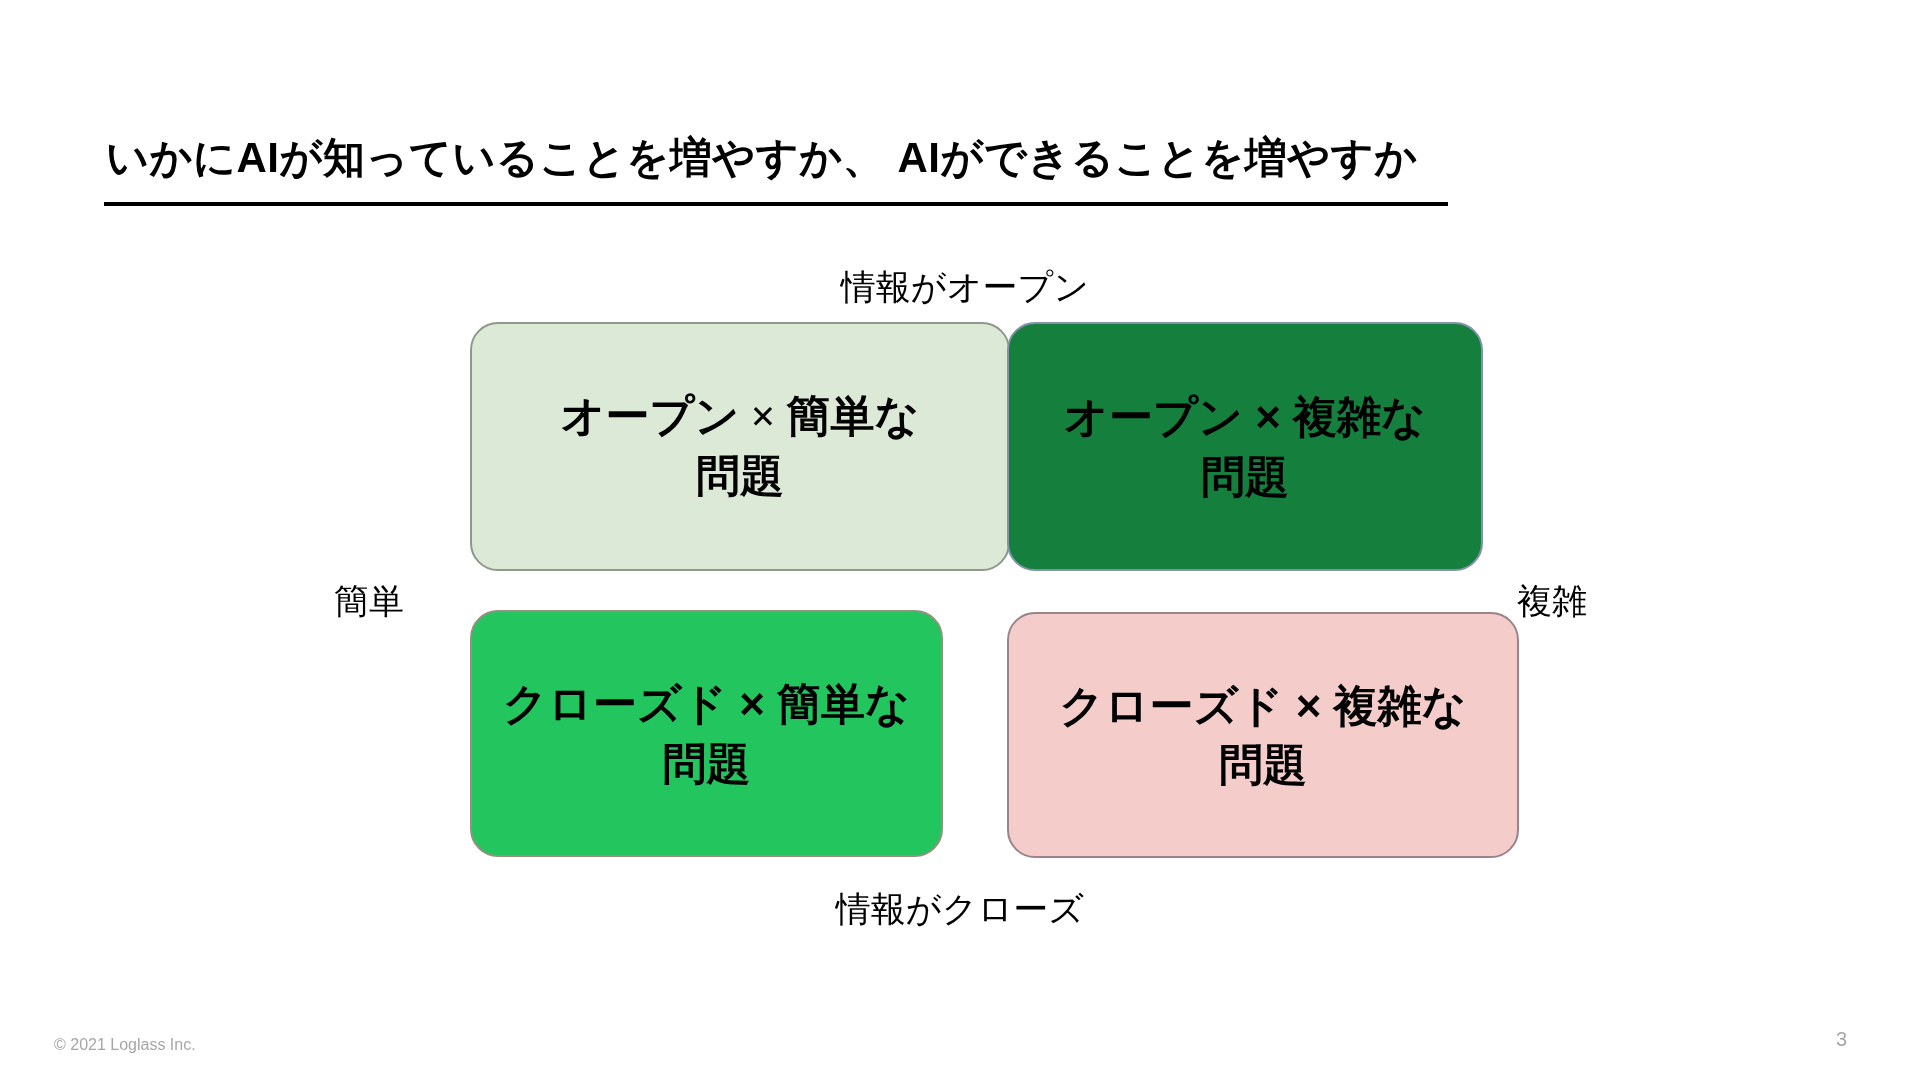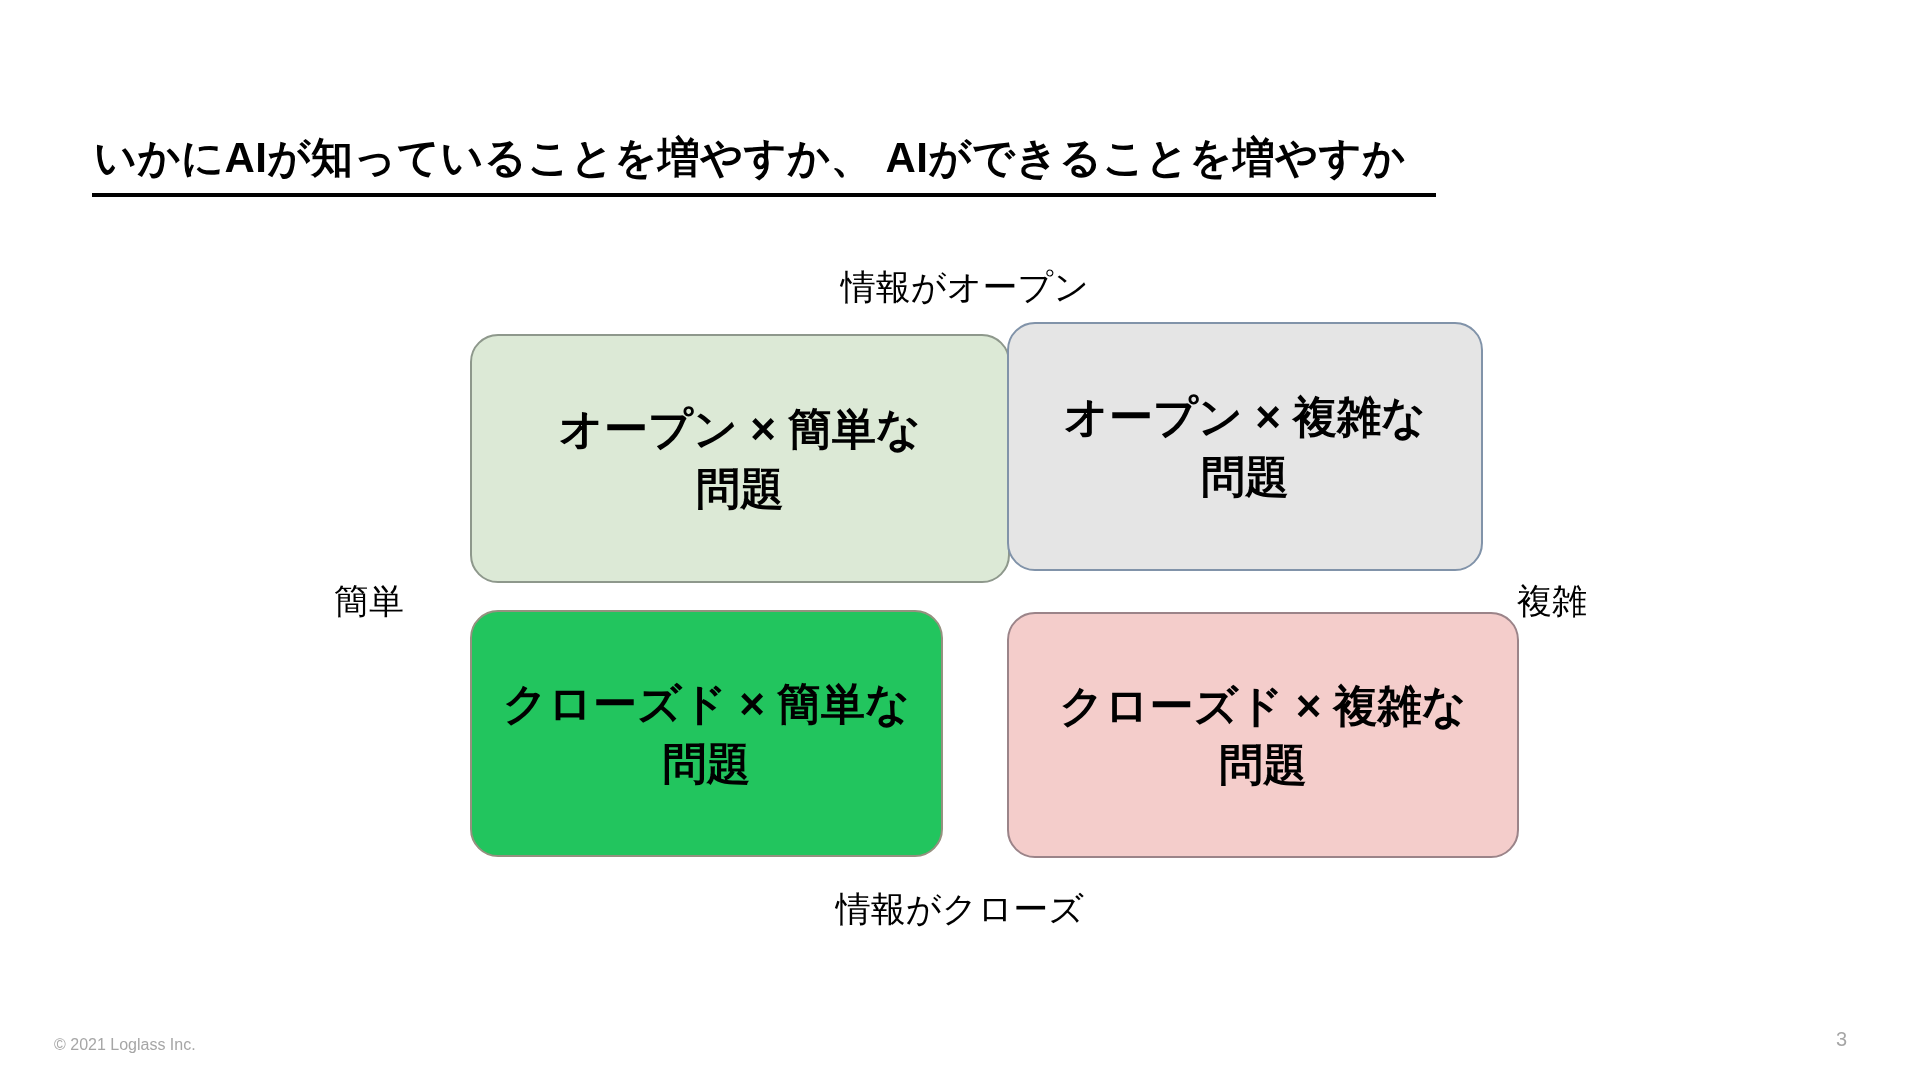--- a/index.html
+++ b/index.html
@@ -13,28 +13,28 @@
     height: 1080px;
     background: #ffffff;
     overflow: hidden;
     font-family: "Liberation Sans", "DejaVu Sans", sans-serif;
     color: #000000;
   }
 
   
   .slide-title {
     position: absolute;
-    left: 92px;
+    left: 104px;
     top: 130px;
     font-size: 42px;
     font-weight: bold;
     color: #000000;
     letter-spacing: 0.5px;
     border-bottom: 4px solid #000000;
-    padding: 0 30px 7px 2px;
+    padding: 0 30px 16px 2px;
     white-space: nowrap;
   }
 
   
   .logo {
     position: absolute;
     left: 1650px;
     top: 8px;
     display: flex;
     align-items: center;
@@ -70,21 +70,21 @@
     text-align: center;
     box-sizing: border-box;
   }
   .quadrant-label {
     font-size: 44px;
     font-weight: bold;
     line-height: 1.35;
     color: #000000;
     white-space: pre-line;
   }
-  .q-top-left     { left: 470px;  top: 334px; width: 540px; height: 249px; }
+  .q-top-left     { left: 470px;  top: 322px; width: 540px; height: 249px; font-family: Liberation Serif, serif; }
   .q-top-right    { left: 1007px; top: 322px; width: 476px; height: 249px; }
   .q-bottom-left  { left: 470px;  top: 610px; width: 473px; height: 247px; }
   .q-bottom-right { left: 1007px; top: 612px; width: 512px; height: 246px; }
 
   
   .footer-copyright {
     position: absolute;
     left: 54px;
     top: 1036px;
     font-size: 16px;
@@ -109,21 +109,21 @@
   <div class="axis-label axis-bottom">情報がクローズ</div>
   <div class="axis-label axis-top">情報がオープン</div>
   <div class="axis-label axis-left">簡単</div>
   <div class="axis-label axis-right">複雑</div>
 
   <div class="quadrant q-top-left" style="background-color: rgb(220, 233, 214); border-color: rgb(142, 152, 140);">
     <div class="quadrant-label">オープン × 簡単な
 問題</div>
   </div>
 
-  <div class="quadrant q-top-right" style="background-color: #e5e5e5; border-color: rgb(129, 147, 169);">
+  <div class="quadrant q-top-right" style="background-color: #15803d; border-color: rgb(129, 147, 169);">
     <div class="quadrant-label">オープン × 複雑な
 問題</div>
   </div>
 
   <div class="quadrant q-bottom-left" style="background-color: #22c55e; border-color: rgb(149, 145, 127);">
     <div class="quadrant-label">クローズド × 簡単な
 問題</div>
   </div>
 
   <div class="quadrant q-bottom-right" style="background-color: rgb(244, 205, 203); border-color: rgb(155, 132, 137);">

